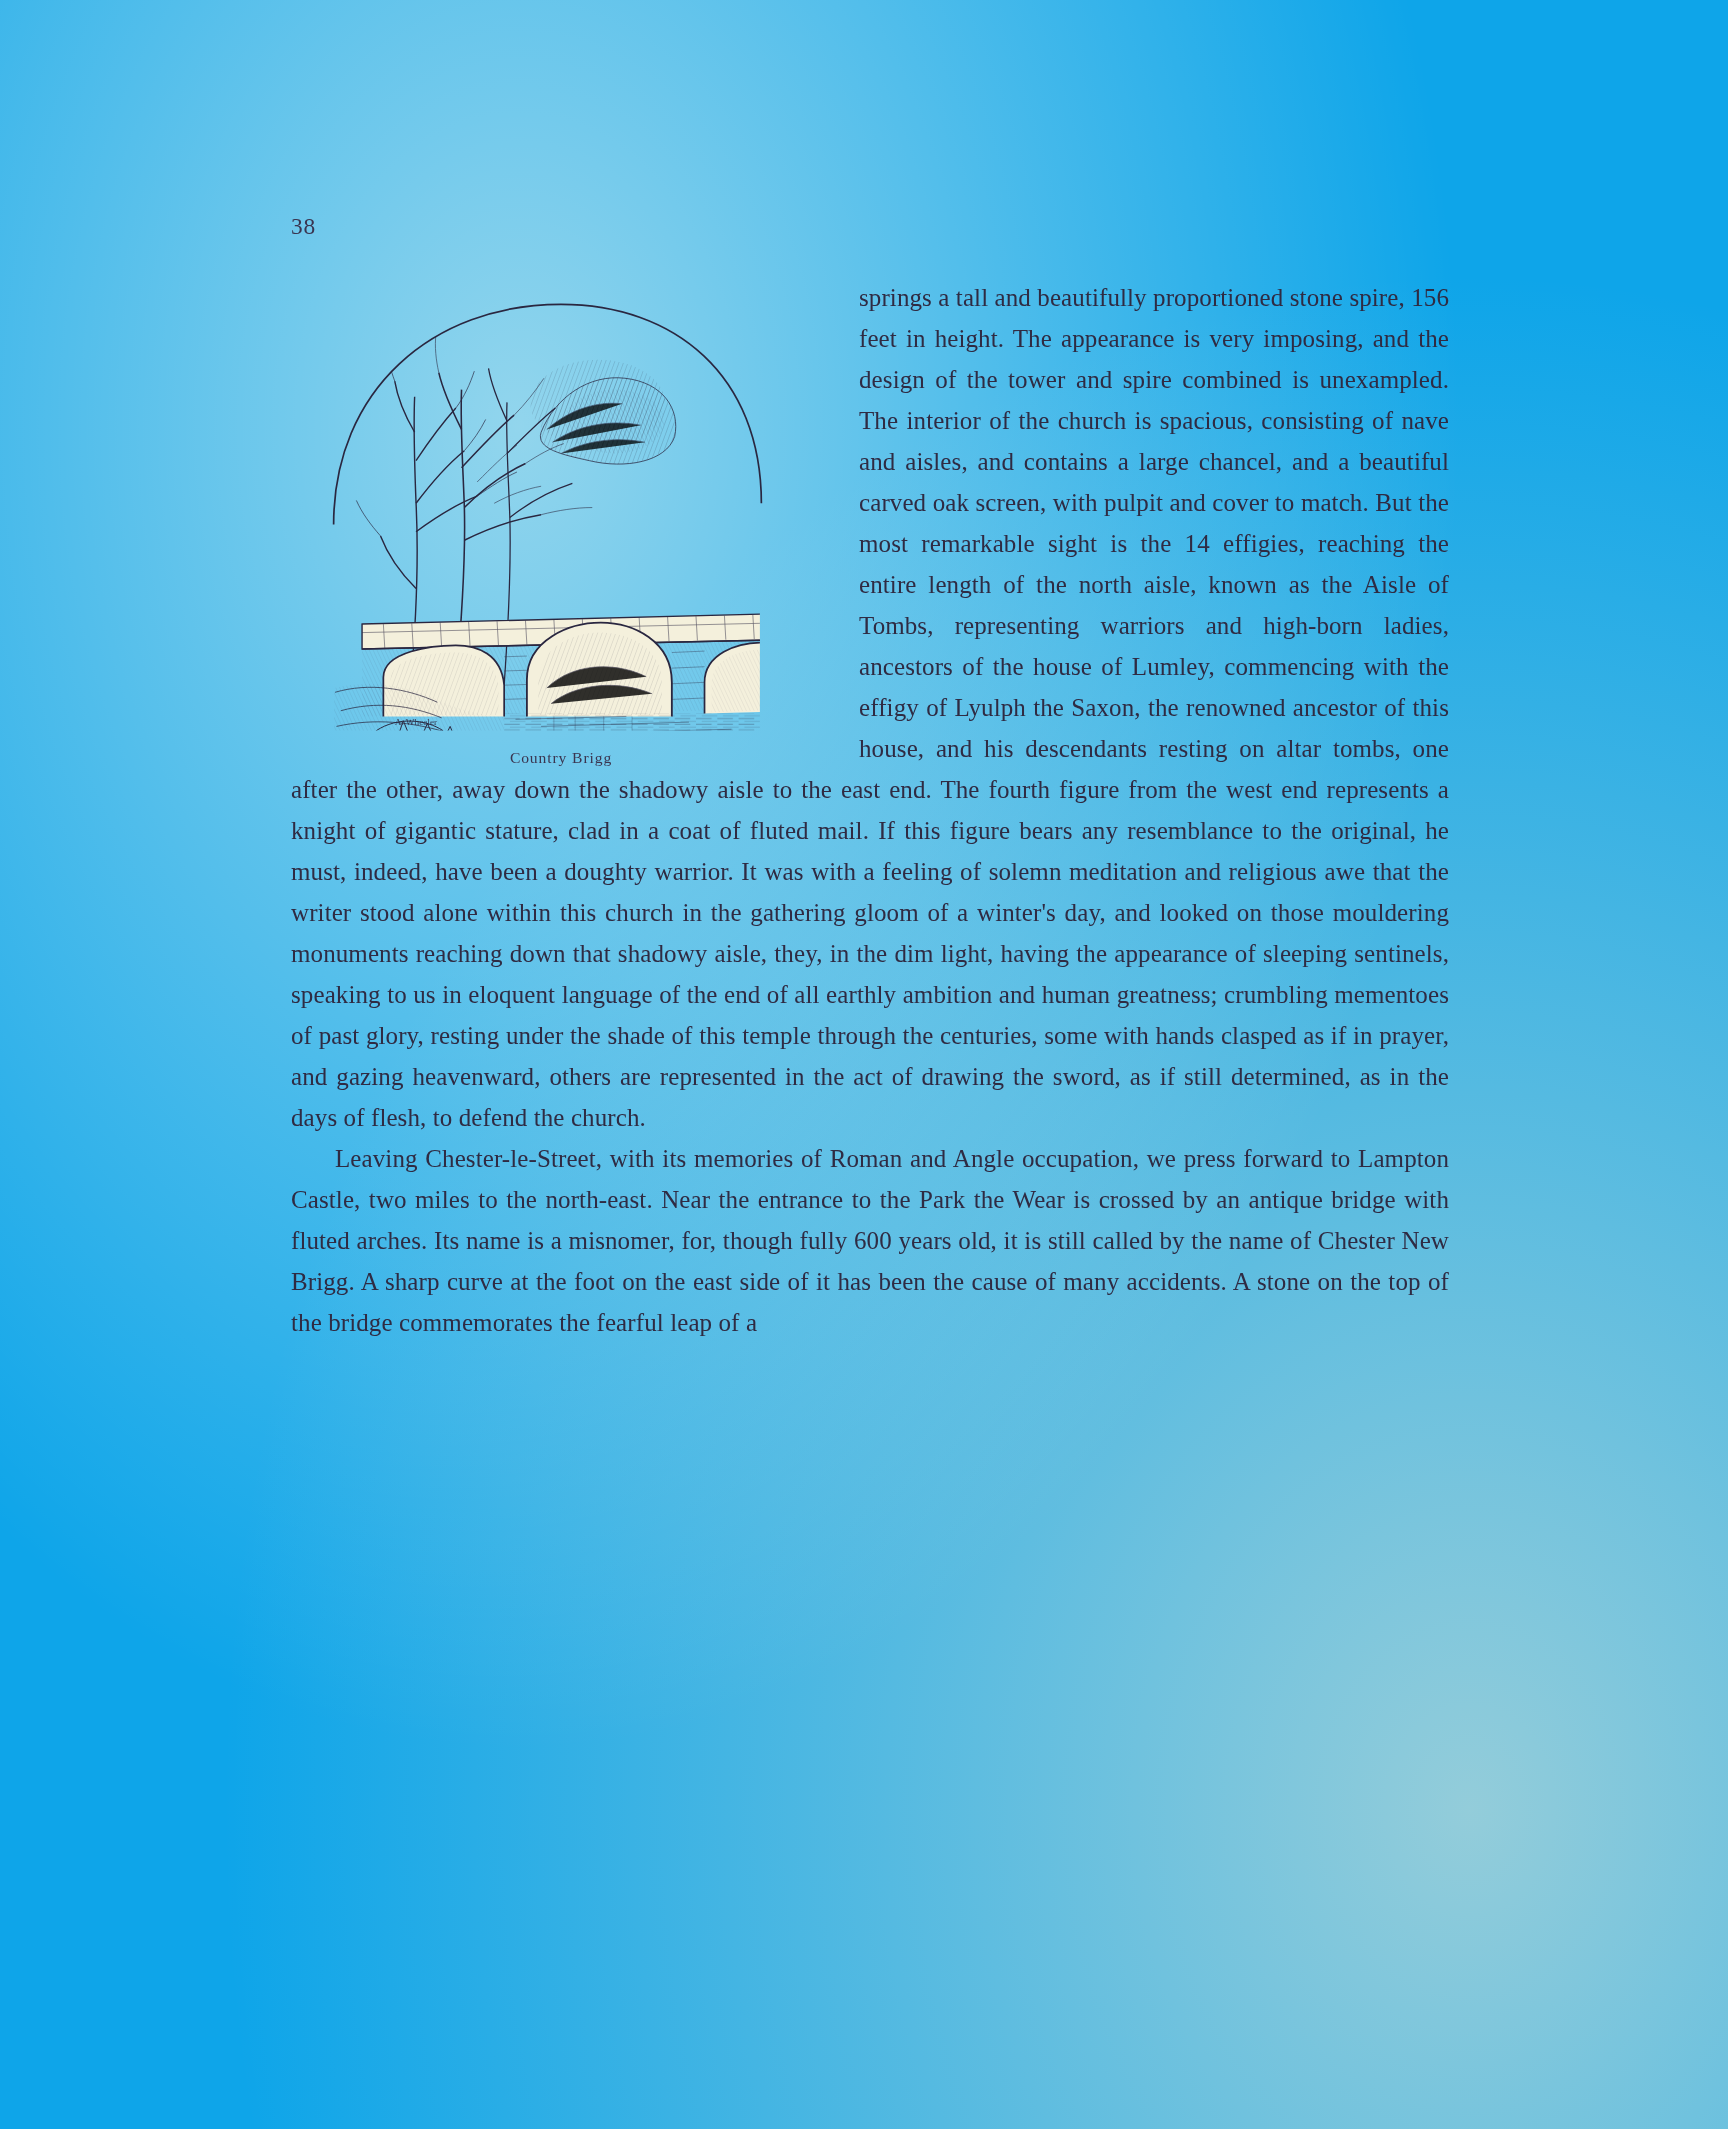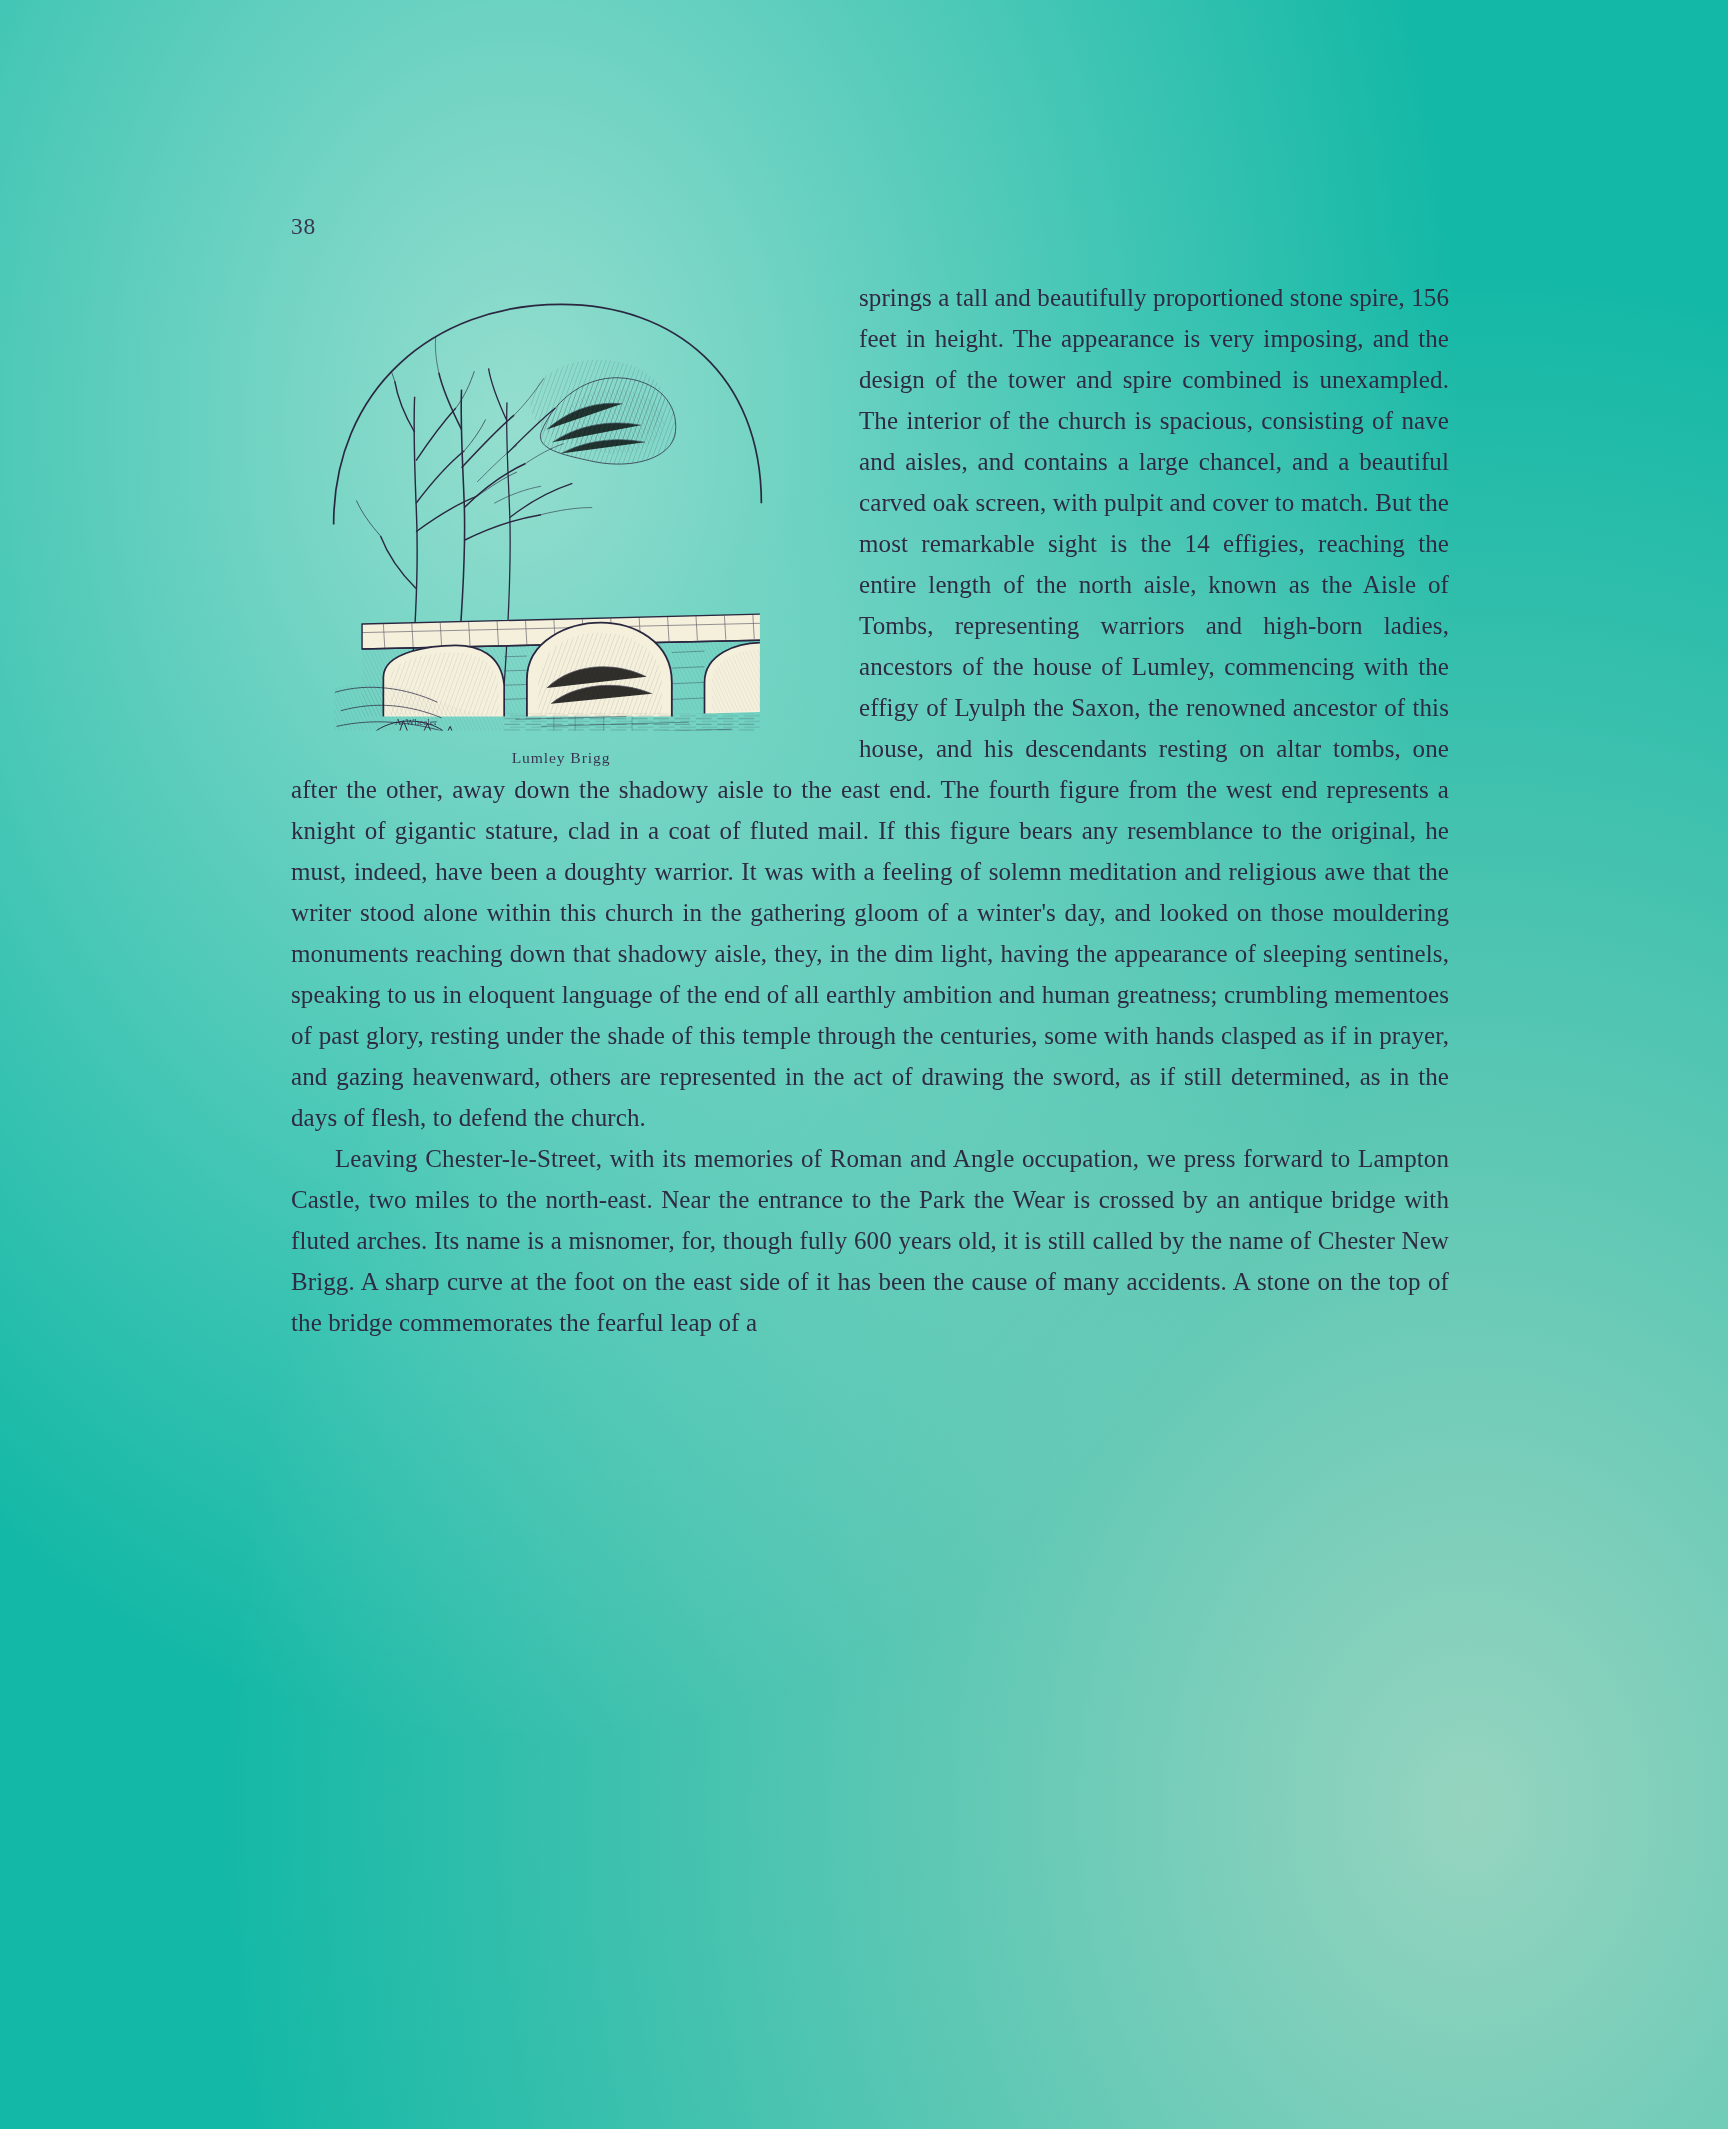--- a/index.html
+++ b/index.html
@@ -13,21 +13,21 @@
     position: relative;
     font-family: "Liberation Serif", serif;
     color: #2b2b3a;
     overflow: hidden;
   }
   .page {
     position: absolute;
     left: 0; top: 0;
     width: 1729px;
     height: 2129px;
-    background: #14b8a6;
+    background: #0ea5e9;
   }
   
   .paper-tint {
     position: absolute;
     inset: 0;
     background:
       radial-gradient(ellipse at 30% 20%, rgba(255,253,240,0.55), rgba(255,253,240,0) 55%),
       radial-gradient(ellipse at 85% 85%, rgba(236,231,208,0.6), rgba(236,231,208,0) 60%);
     pointer-events: none;
   }
@@ -248,21 +248,21 @@
               <path d="M120,620 C150,600 190,604 214,620"></path>
               <path d="M150,630 L158,606 L168,630"></path>
               <path d="M182,632 L192,610 L202,632"></path>
               <path d="M214,634 L224,614 L232,634"></path>
             </g>
           </g>
 
           <text x="146" y="612" font-family="Liberation Serif, serif" font-size="13" fill="#2a2740" opacity="0.85">A. Wheeler</text>
         </svg>
       </div>
-      <div class="figure-caption">Lumley Brigg</div>
+      <div class="figure-caption">Country Brigg</div>
     </div>
 
     <p class="body">springs a tall and beautifully proportioned stone spire, 156 feet in height. The appearance is very imposing, and the design of the tower and spire combined is unexampled. The interior of the church is spacious, consisting of nave and aisles, and contains a large chancel, and a beautiful carved oak screen, with pulpit and cover to match. But the most remarkable sight is the 14 effigies, reaching the entire length of the north aisle, known as the Aisle of Tombs, representing warriors and high-born ladies, ancestors of the house of Lumley, commencing with the effigy of Lyulph the Saxon, the renowned ancestor of this house, and his descendants resting on altar tombs, one after the other, away down the shadowy aisle to the east end. The fourth figure from the west end represents a knight of gigantic stature, clad in a coat of fluted mail. If this figure bears any resemblance to the original, he must, indeed, have been a doughty warrior. It was with a feeling of solemn meditation and religious awe that the writer stood alone within this church in the gathering gloom of a winter's day, and looked on those mouldering monuments reaching down that shadowy aisle, they, in the dim light, having the appearance of sleeping sentinels, speaking to us in eloquent language of the end of all earthly ambition and human greatness; crumbling mementoes of past glory, resting under the shade of this temple through the centuries, some with hands clasped as if in prayer, and gazing heavenward, others are represented in the act of drawing the sword, as if still determined, as in the days of flesh, to defend the church.</p>
     <p class="body indent">Leaving Chester-le-Street, with its memories of Roman and Angle occupation, we press forward to Lampton Castle, two miles to the north-east. Near the entrance to the Park the Wear is crossed by an antique bridge with fluted arches. Its name is a misnomer, for, though fully 600 years old, it is still called by the name of Chester New Brigg. A sharp curve at the foot on the east side of it has been the cause of many accidents. A stone on the top of the bridge commemorates the fearful leap of a</p>
 
   </div>
 </div>
 
 
 </body></html>

